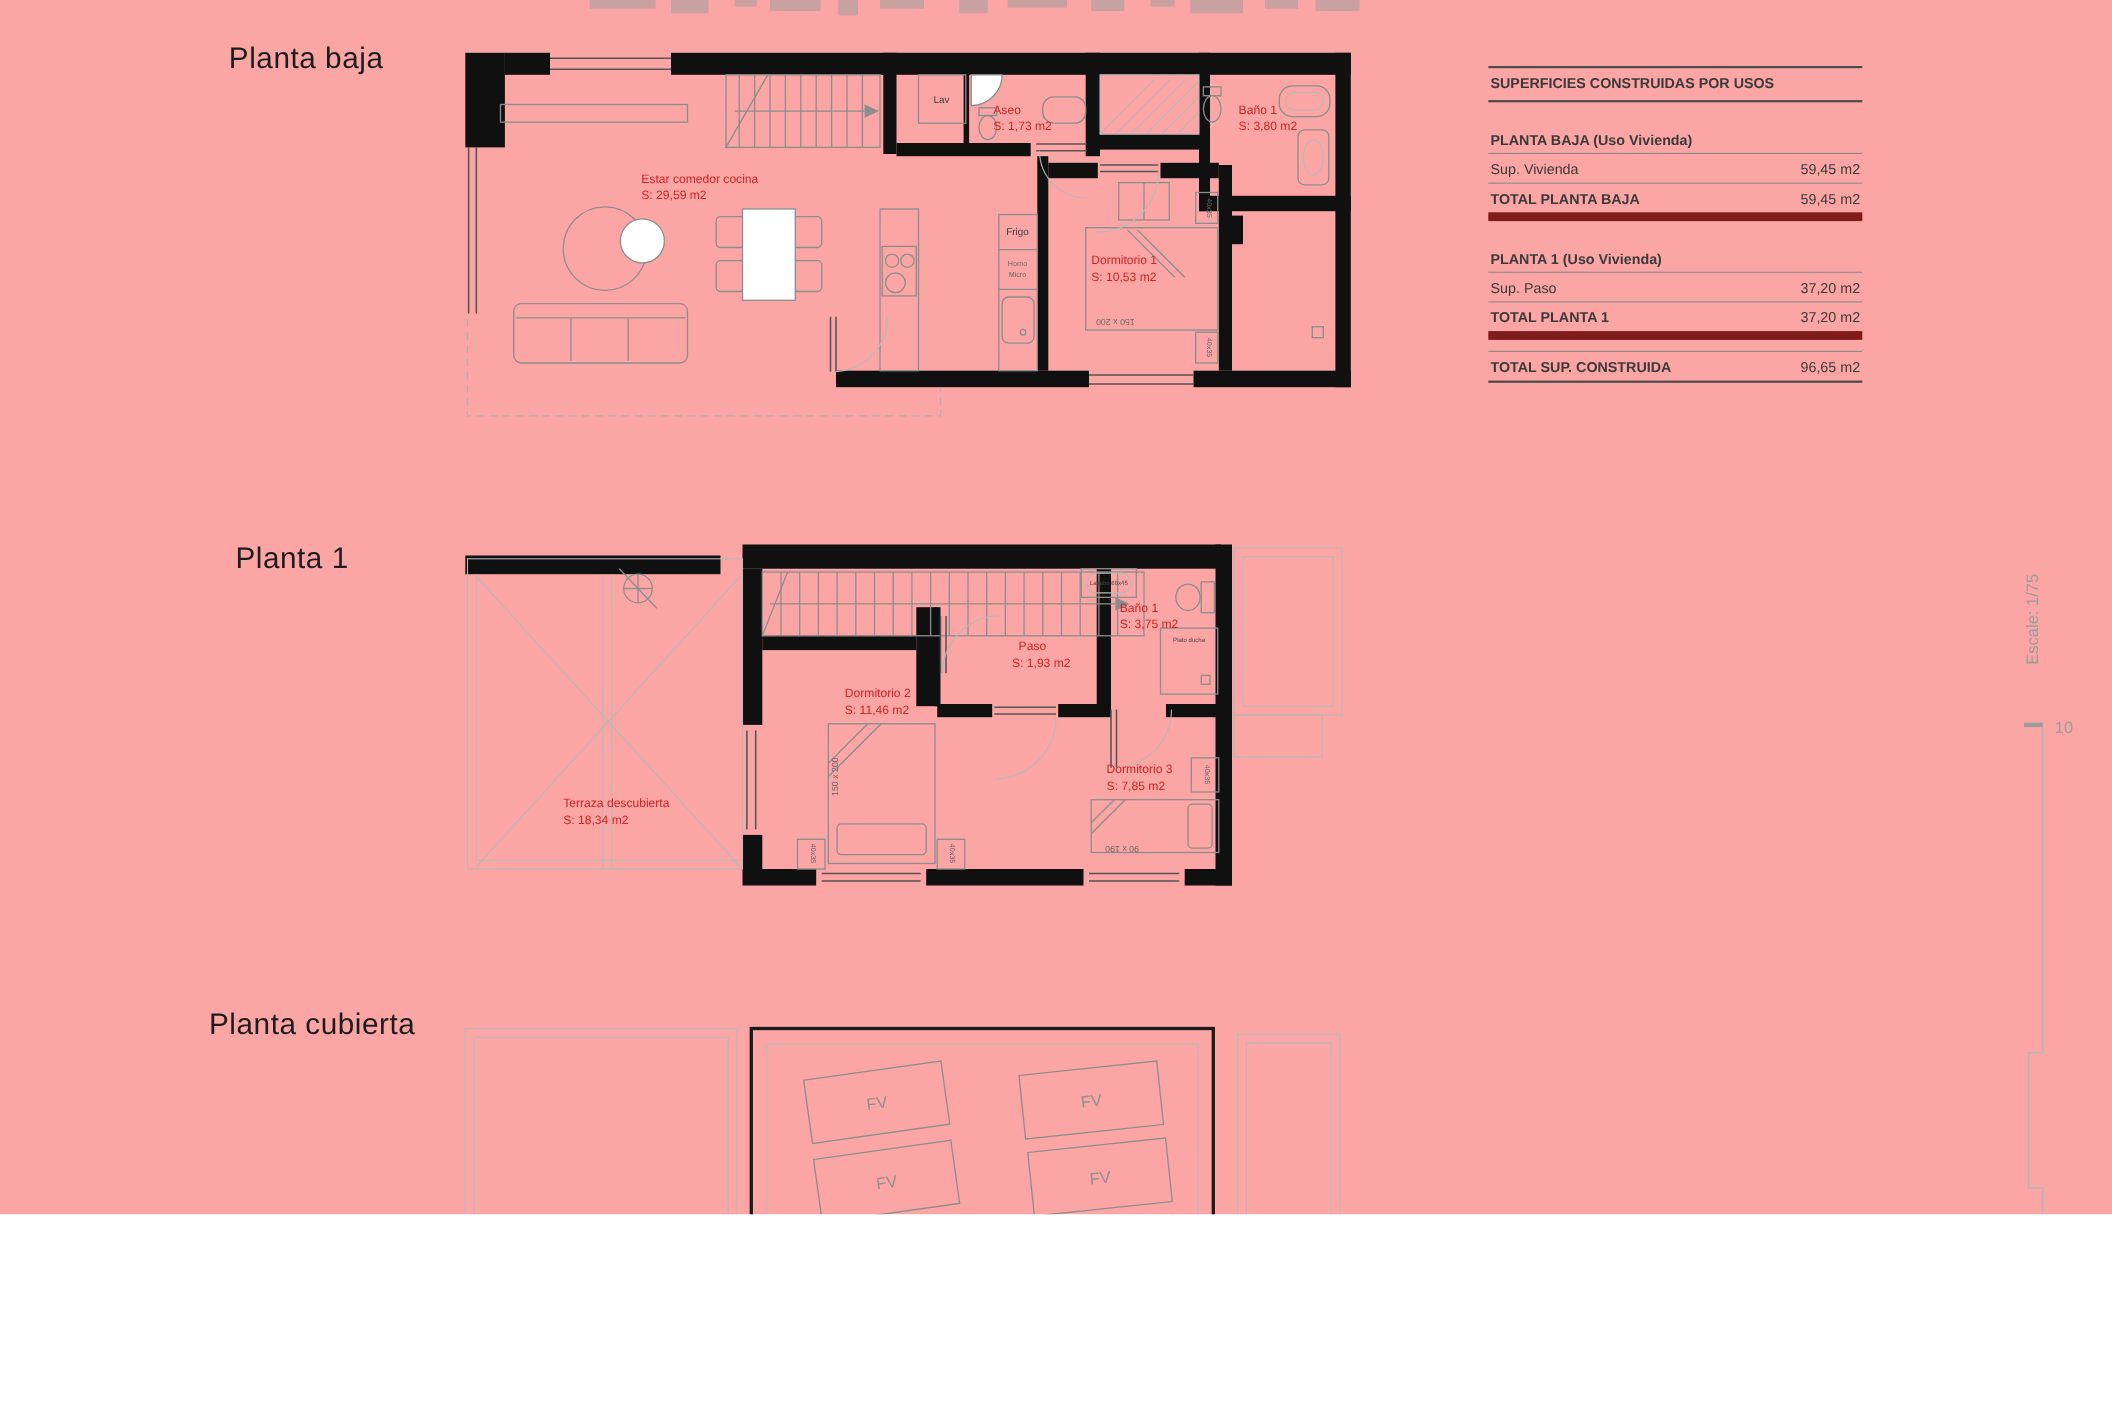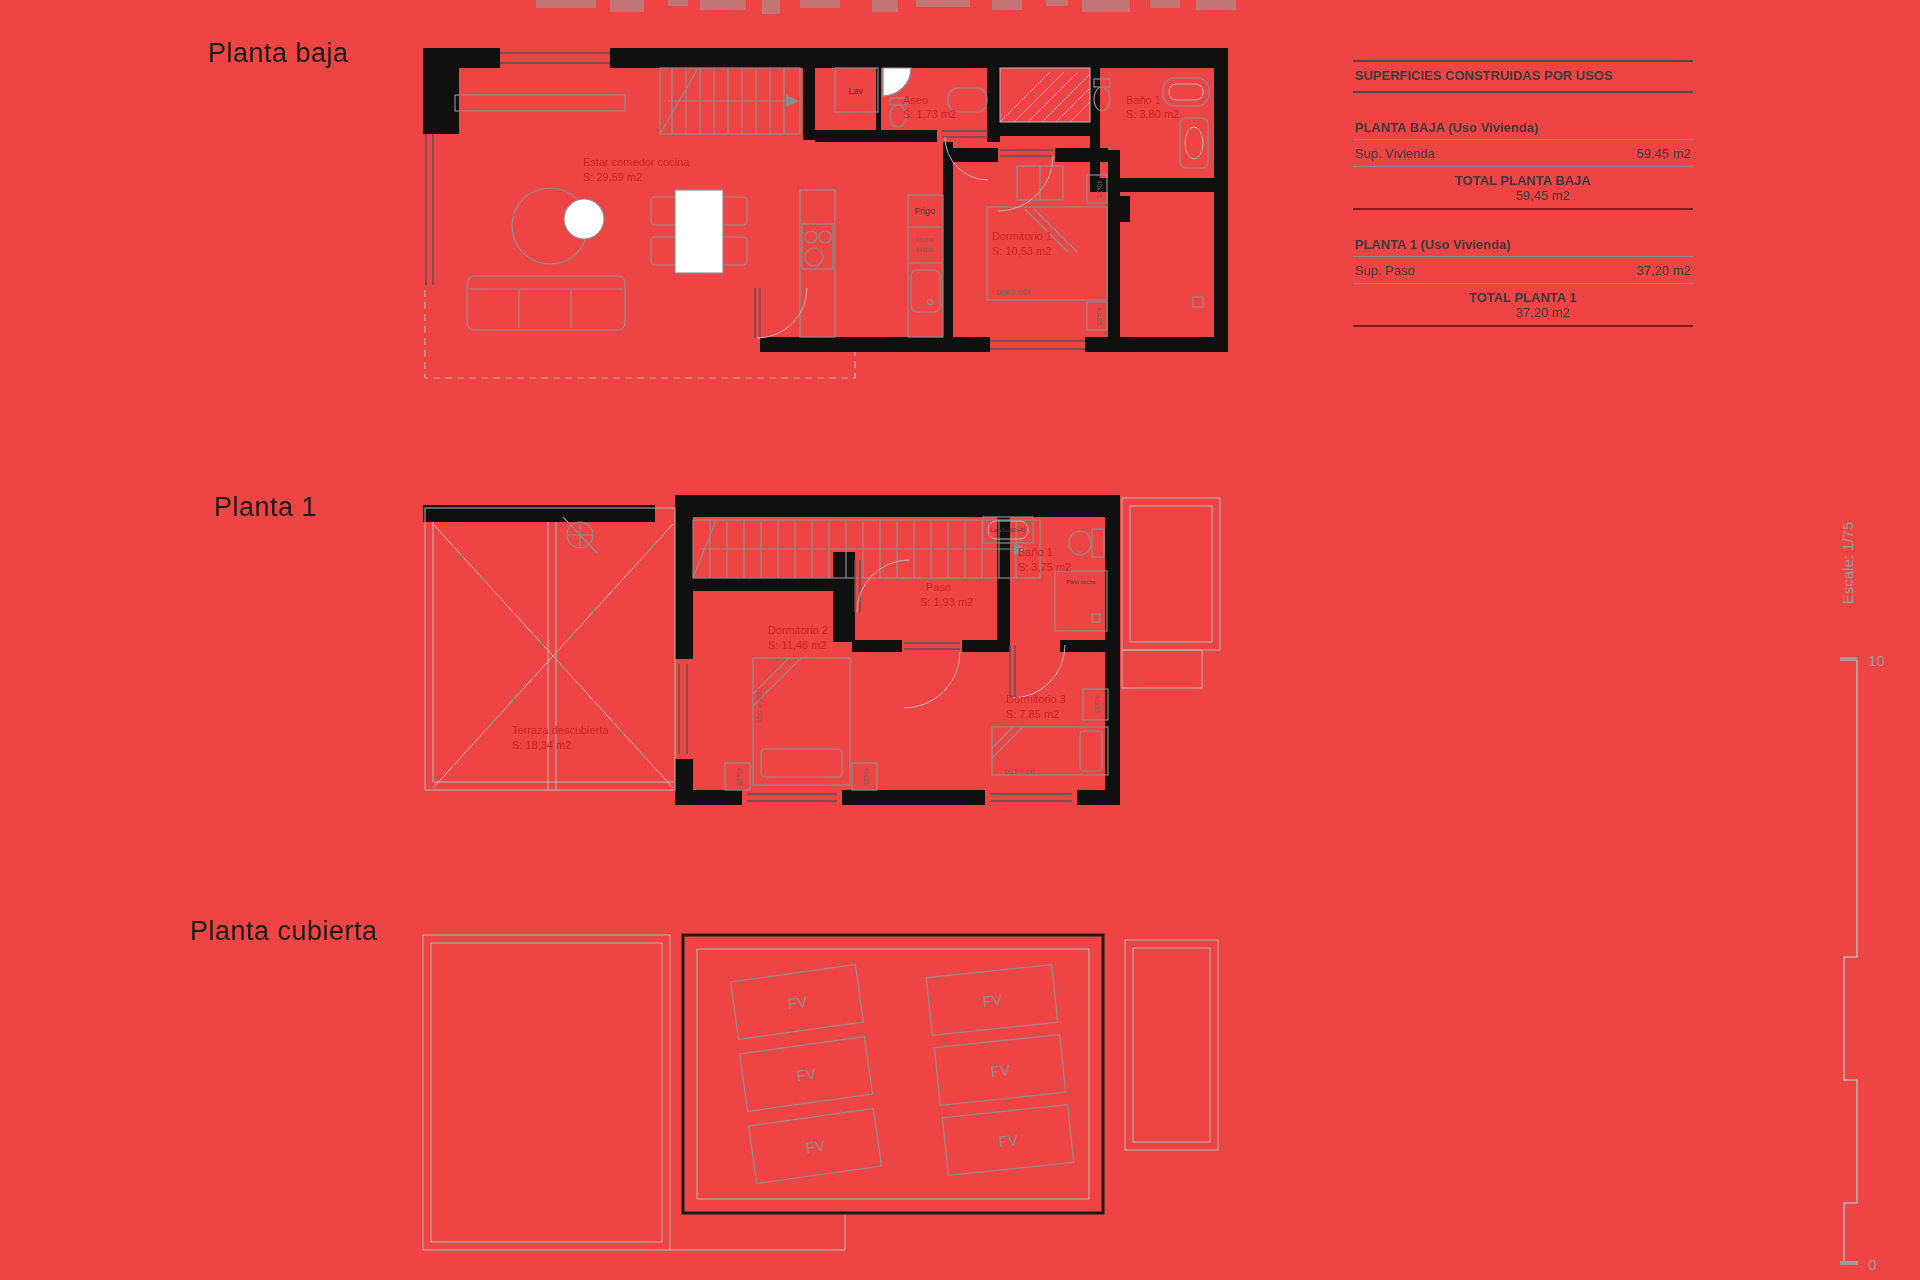--- a/index.html
+++ b/index.html
@@ -1,27 +1,27 @@
 <!DOCTYPE html>
 <html><head>
 <meta charset="utf-8">
 <style>
   html,body{margin:0;padding:0;background:#fff;}
-  #stage{position:relative;width:1920px;height:1280px;background:#ef4444;overflow:hidden;
+  #stage{position:relative;width:1920px;height:1104px;background:#fca5a5;overflow:hidden;
          font-family:"Liberation Sans",sans-serif;}
   #plansvg{position:absolute;left:0;top:0;}
 
   .plan-title{position:absolute;font-size:27px;font-weight:500;color:#1c1c1c;letter-spacing:.5px;}
 
   
   .areas{position:absolute;left:1353px;top:60px;width:340px;color:#3a3a3a;font-size:13px;}
   .t-header{font-weight:bold;padding:6px 2px 8px 2px;border-top:2px solid #4a4a4a;border-bottom:2px solid #4a4a4a;}
   .t-section{font-weight:bold;padding:7px 2px 4px 2px;border-bottom:1px solid #8a8a8a;margin-top:20px;}
   .t-row{display:flex;justify-content:space-between;padding:6px 2px 5px 2px;border-bottom:1px solid #8a8a8a;text-align:center;}
-  .t-row.total{font-weight:bold;border-bottom:2px solid #7f1d1d;flex-direction:column;}
+  .t-row.total{font-weight:bold;border-bottom:8px solid #7f1d1d;}
   .t-row.grand{font-weight:bold;margin-top:10px;border-top:1px solid #8a8a8a;border-bottom:2px solid #4a4a4a;}
   .t-val{font-weight:normal;margin-left:40px;}
 
   
   .w{fill:#101010;stroke:none;}
   .thin{fill:none;stroke:#8d8d8d;stroke-width:1.2;}
   .thinf{fill:#ffffff;stroke:#8d8d8d;stroke-width:1.2;}
   .lite{fill:none;stroke:#b8b8b8;stroke-width:1;}
   .dark{fill:none;stroke:#555;stroke-width:1.4;}
   .dash{fill:none;stroke:#b0b0b0;stroke-width:1.2;stroke-dasharray:7 5;}
@@ -56,20 +56,24 @@
       <span class="t-val">59,45 m2</span>
     </div>
     <div class="t-section">PLANTA 1 (Uso Vivienda)</div>
     <div class="t-row">
       <span>Sup. Paso</span>
       <span class="t-val">37,20 m2</span>
     </div>
     <div class="t-row total">
       <span>TOTAL PLANTA 1</span>
       <span class="t-val">37,20 m2</span>
+    </div>
+    <div class="t-row grand">
+      <span>TOTAL SUP. CONSTRUIDA</span>
+      <span class="t-val">96,65 m2</span>
     </div>
   </div>
 
   <svg id="plansvg" width="1920" height="1280" viewBox="0 0 1920 1280">
 
     <g>
       <rect class="frag" x="536" y="0" width="60" height="8"></rect>
         <rect class="frag" x="610" y="0" width="34" height="12"></rect>
       <rect class="frag" x="668" y="0" width="20" height="6"></rect>
         <rect class="frag" x="700" y="0" width="46" height="10"></rect>

